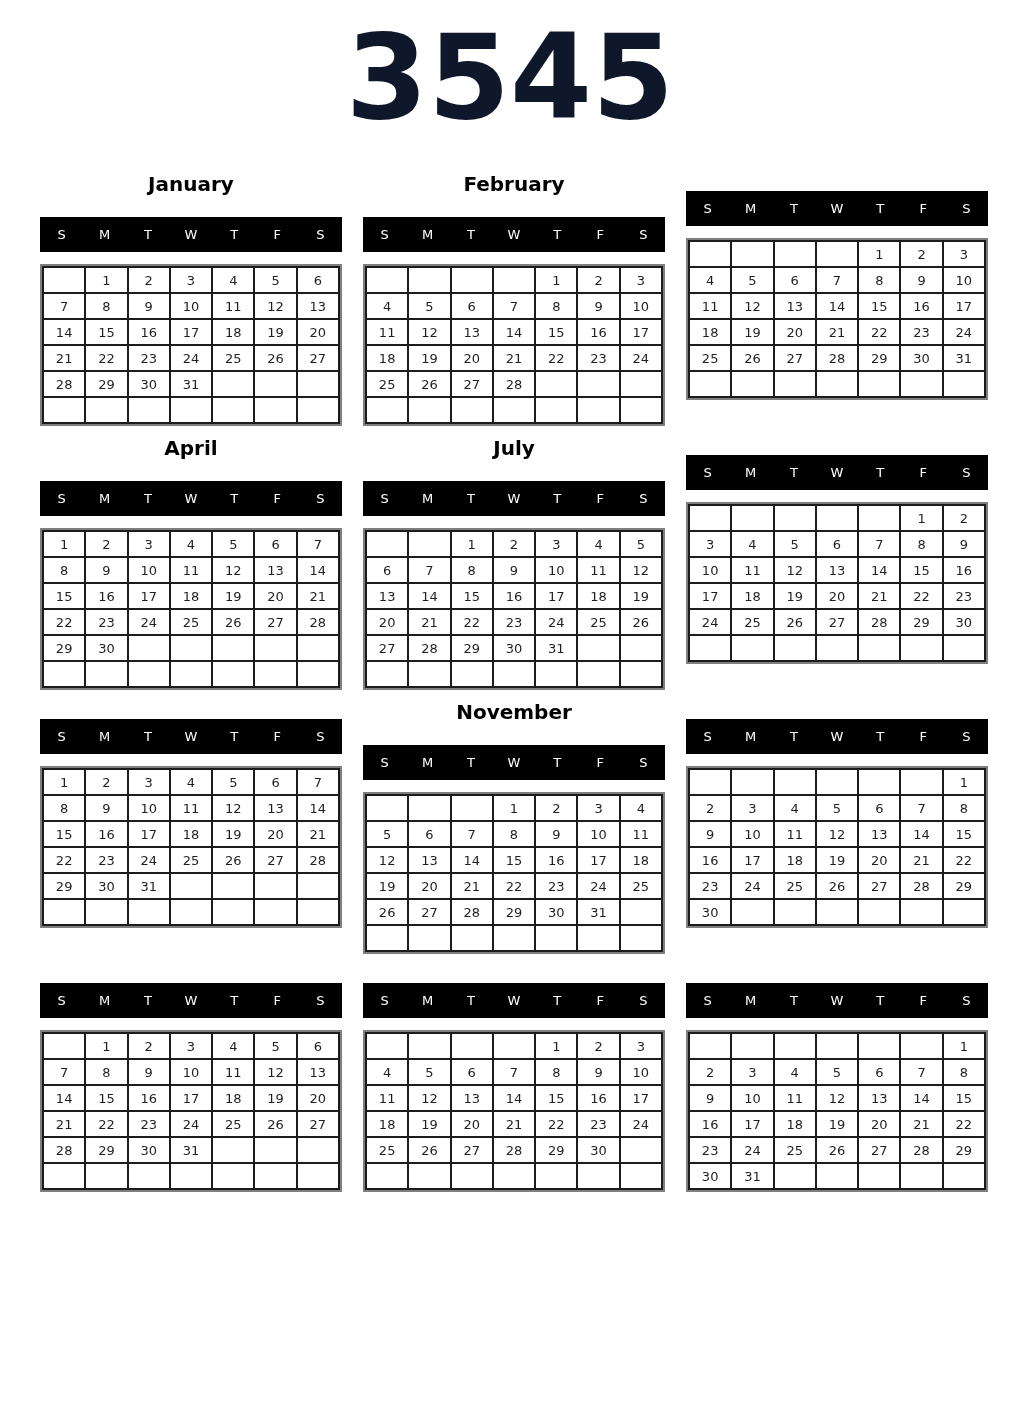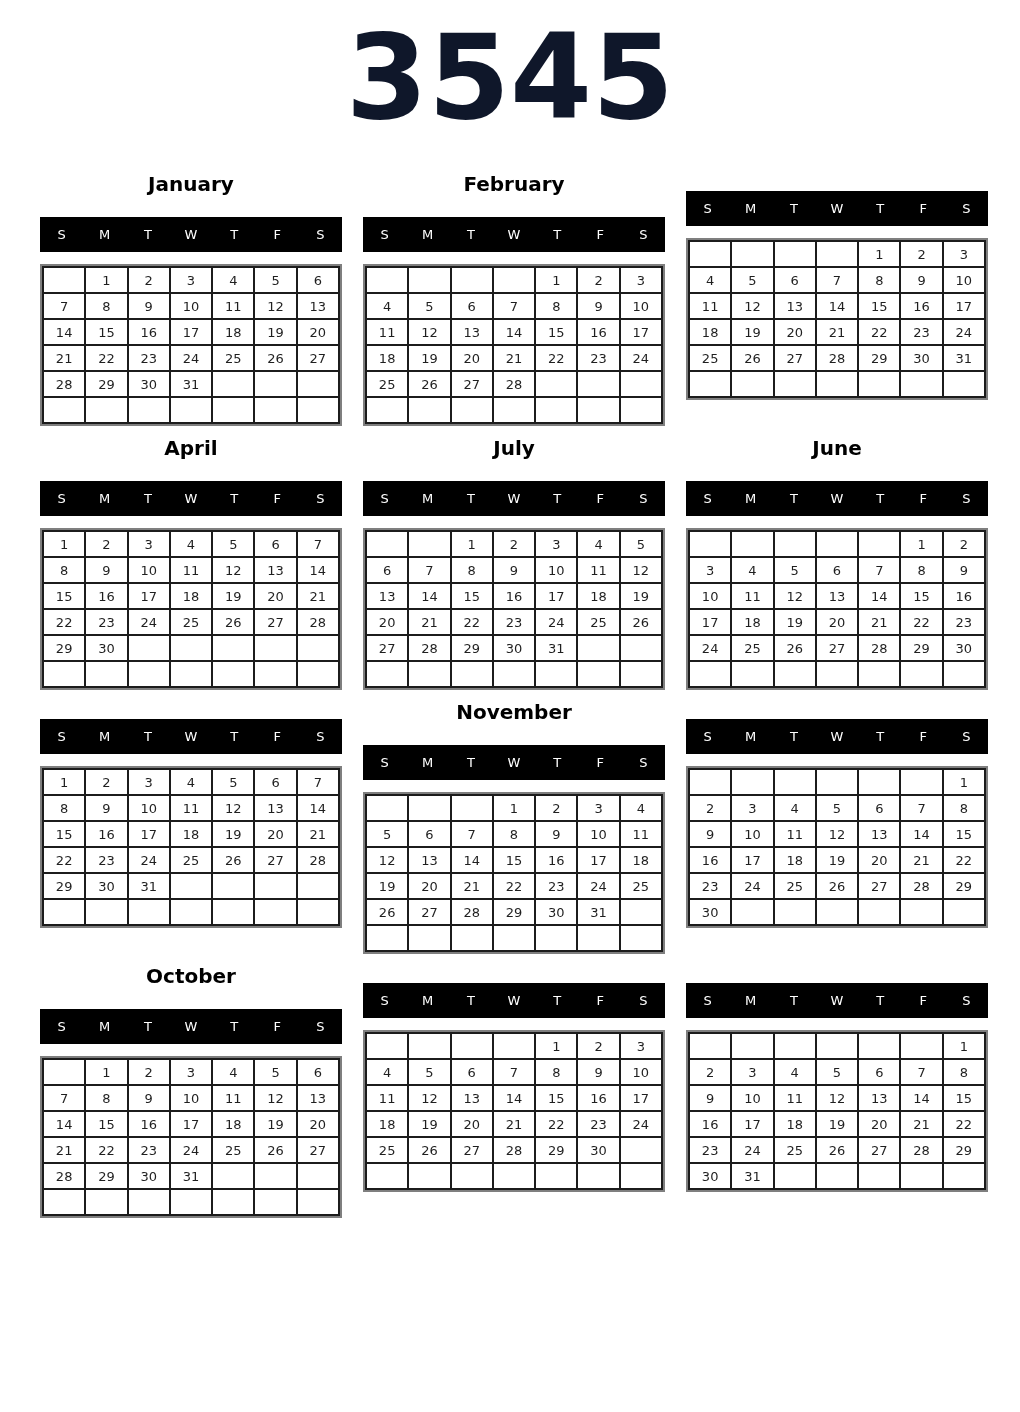--- a/index.html
+++ b/index.html
@@ -430,21 +430,20 @@
                 <td></td>
                 <td></td>
                 <td></td>
               </tr>
             </tbody>
       </table>
     </div>
   </div>
 
   <div class="month">
-    <div class="month-name">June</div>
     <div class="dow">
           <span>S</span>
           <span>M</span>
           <span>T</span>
           <span>W</span>
           <span>T</span>
           <span>F</span>
           <span>S</span>
         </div>
     <div class="grid-wrap">
@@ -720,21 +719,20 @@
                 <td></td>
                 <td></td>
                 <td></td>
               </tr>
             </tbody>
       </table>
     </div>
   </div>
 
   <div class="month">
-    <div class="month-name">October</div>
     <div class="dow">
           <span>S</span>
           <span>M</span>
           <span>T</span>
           <span>W</span>
           <span>T</span>
           <span>F</span>
           <span>S</span>
         </div>
     <div class="grid-wrap">

